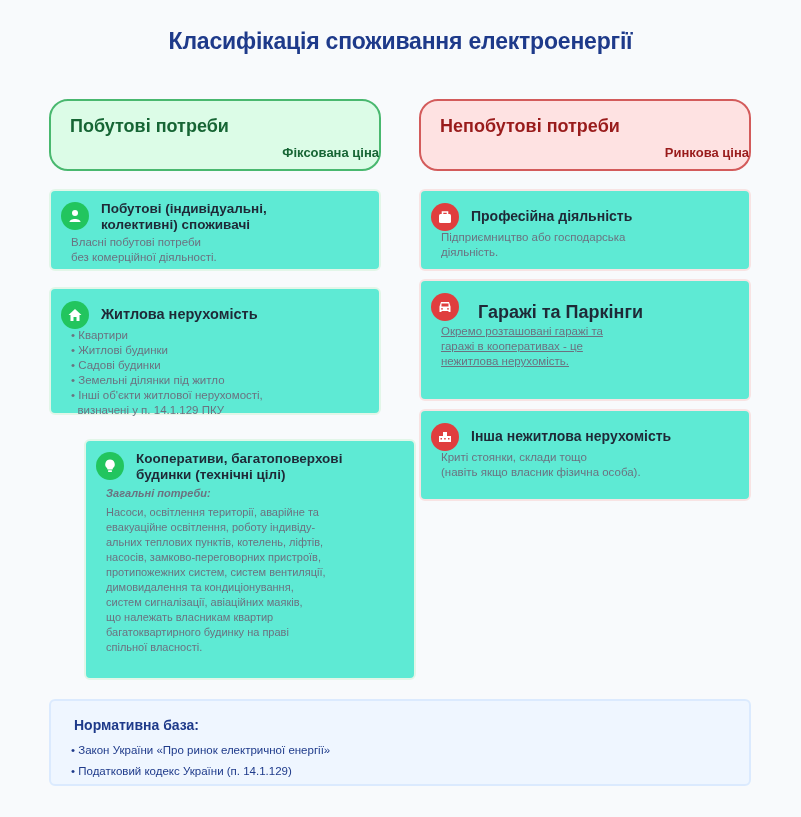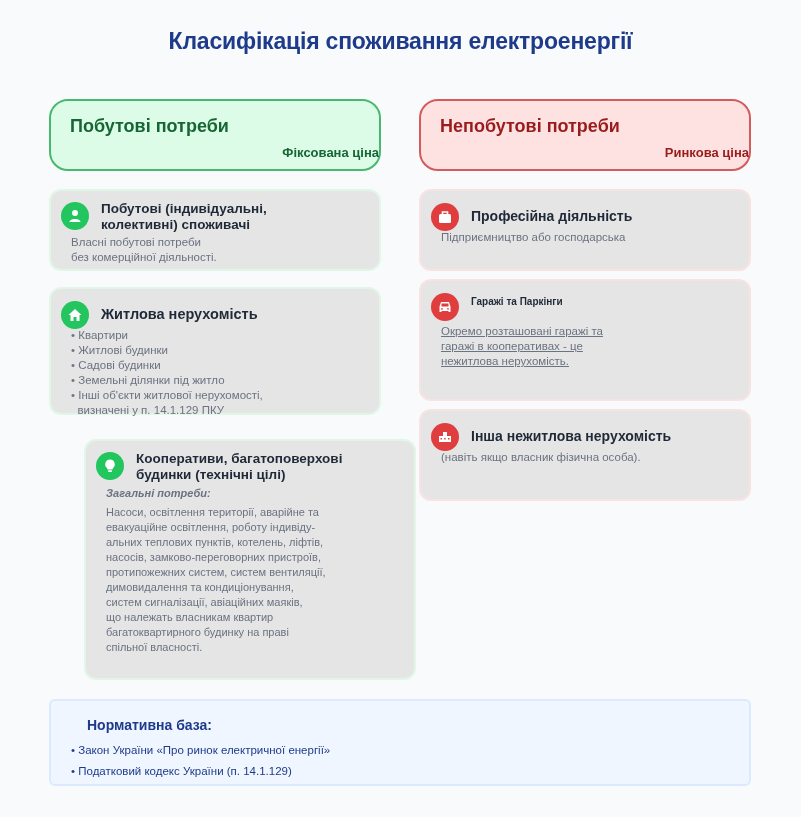--- a/index.html
+++ b/index.html
@@ -8,33 +8,33 @@
   .title { position: absolute; top: 28px; left: 0; width: 801px; text-align: center; font-size: 23px; font-weight: bold; color: #1e3a8a; letter-spacing: -0.2px; }
 
   .head { position: absolute; top: 99px; height: 72px; border-radius: 19px; border: 2px solid; padding: 14px 0 0 19px; }
   .head.green { left: 49px; width: 332px; background: #dcfce7; border-color: #4ade80; border-color: #49b86f; }
   .head.red { left: 419px; width: 332px; background: #fee2e2; border-color: #d35b5b; }
   .head .h-title { font-size: 18px; font-weight: bold; line-height: 22px; }
   .head .h-sub { font-size: 13px; font-weight: bold; margin-top: 8px; line-height: 16px; text-align: right; }
   .head.green .h-title, .head.green .h-sub { color: #166534; }
   .head.red .h-title, .head.red .h-sub { color: #991b1b; }
 
-  .card { position: absolute; background: #e5e5e5; border-radius: 12px; border: 2px solid; }
+  .card { position: absolute; background: #5eead4; border-radius: 6px; border: 2px solid; }
   .card.g { left: 49px; width: 332px; border-color: #e2f6e8; }
   .card.r { left: 419px; width: 332px; border-color: #f8e3e3; }
   .icon { position: absolute; left: 10px; top: 11px; width: 28px; height: 28px; border-radius: 50%; display: flex; align-items: center; justify-content: center; }
   .card.g .icon { background: #22c55e; }
   .card.r .icon { background: #e03e3e; }
   .c-title { position: absolute; left: 50px; font-size: 13.5px; font-weight: bold; color: #1f2937; line-height: 16px; }
   .c-body { position: absolute; left: 20px; font-size: 11.5px; color: #6b7280; line-height: 15px; }
   .c-body .li { white-space: pre; }
   .c-italic { position: absolute; left: 20px; font-size: 11px; font-style: italic; font-weight: bold; color: #6b7280; }
 
   .footer { position: absolute; left: 49px; top: 699px; width: 702px; height: 87px; background: #eff6ff; border: 2px solid #dbeafe; border-radius: 6px; }
-  .f-title { position: absolute; left: 36px; top: 16px; font-size: 14px; font-weight: bold; color: #1e3a8a; }
+  .f-title { position: absolute; left: 23px; top: 16px; font-size: 14px; font-weight: bold; color: #1e3a8a; }
   .f-item { position: absolute; font-size: 11.5px; color: #1e3a8a; white-space: nowrap; }
 </style>
 </head>
 <body>
 
 <div class="page">
   <div class="title">Класифікація споживання електроенергії</div>
 
   <div class="head green">
     <div class="h-title">Побутові потреби</div>
@@ -109,52 +109,54 @@
   <div class="card r" style="top:189px;height:82px;">
     <div class="icon" style="top:12px;">
       <svg width="16" height="16" viewBox="0 0 16 16">
           <rect x="2" y="5" width="12" height="9" rx="1.5" fill="#fff"></rect>
           <path d="M5.5 5 L5.5 3 L10.5 3 L10.5 5" stroke="#fff" stroke-width="1.6" fill="none"></path>
         </svg>
     </div>
     <div class="c-title" style="top:17px;font-size:14px;">Професійна діяльність</div>
     <div class="c-body" style="top:39px;">
       <div>Підприємництво або господарська</div>
+      <div>діяльність.</div>
     </div>
   </div>
 
   <div class="card r" style="top:279px;height:122px;">
     <div class="icon" style="top:12px;">
       <svg width="16" height="16" viewBox="0 0 16 16">
           <path d="M4 3 L12 3 L13.5 7.5 L13.5 13 L11.5 13 L11.5 12 L4.5 12 L4.5 13 L2.5 13 L2.5 7.5 Z" fill="#fff"></path>
           <rect x="4.5" y="4.5" width="7" height="3" fill="#e03e3e"></rect>
           <circle cx="5" cy="9.8" r="0.9" fill="#e03e3e"></circle>
           <circle cx="11" cy="9.8" r="0.9" fill="#e03e3e"></circle>
         </svg>
     </div>
-    <div class="c-title" style="top:13px;font-size:10px;">Гаражі та Паркінги</div>
+    <div class="c-title" style="top:23px;font-size:18px;margin-left:7px;">Гаражі та Паркінги</div>
     <div class="c-body" style="top:43px;text-decoration:underline;">
       <div>Окремо розташовані гаражі та</div>
       <div>гаражі в кооперативах - це</div>
       <div>нежитлова нерухомість.</div>
     </div>
   </div>
 
   <div class="card r" style="top:409px;height:92px;">
     <div class="icon" style="top:12px;">
       <svg width="16" height="16" viewBox="0 0 16 16">
           <rect x="2" y="7" width="12" height="6" fill="#fff"></rect>
           <rect x="6" y="3" width="4" height="4" fill="#fff"></rect>
           <rect x="3.5" y="9" width="1.5" height="1.5" fill="#e03e3e"></rect>
           <rect x="7.2" y="9" width="1.5" height="1.5" fill="#e03e3e"></rect>
           <rect x="11" y="9" width="1.5" height="1.5" fill="#e03e3e"></rect>
         </svg>
     </div>
     <div class="c-title" style="top:17px;font-size:14px;">Інша нежитлова нерухомість</div>
     <div class="c-body" style="top:39px;">
+      <div>Криті стоянки, склади тощо</div>
       <div>(навіть якщо власник фізична особа).</div>
     </div>
   </div>
 
   <div class="footer">
     <div class="f-title">Нормативна база:</div>
     <div class="f-item" style="left:20px;top:43px;">• Закон України «Про ринок електричної енергії»</div>
     <div class="f-item" style="left:20px;top:64px;">• Податковий кодекс України (п. 14.1.129)</div>
   </div>
 </div>

